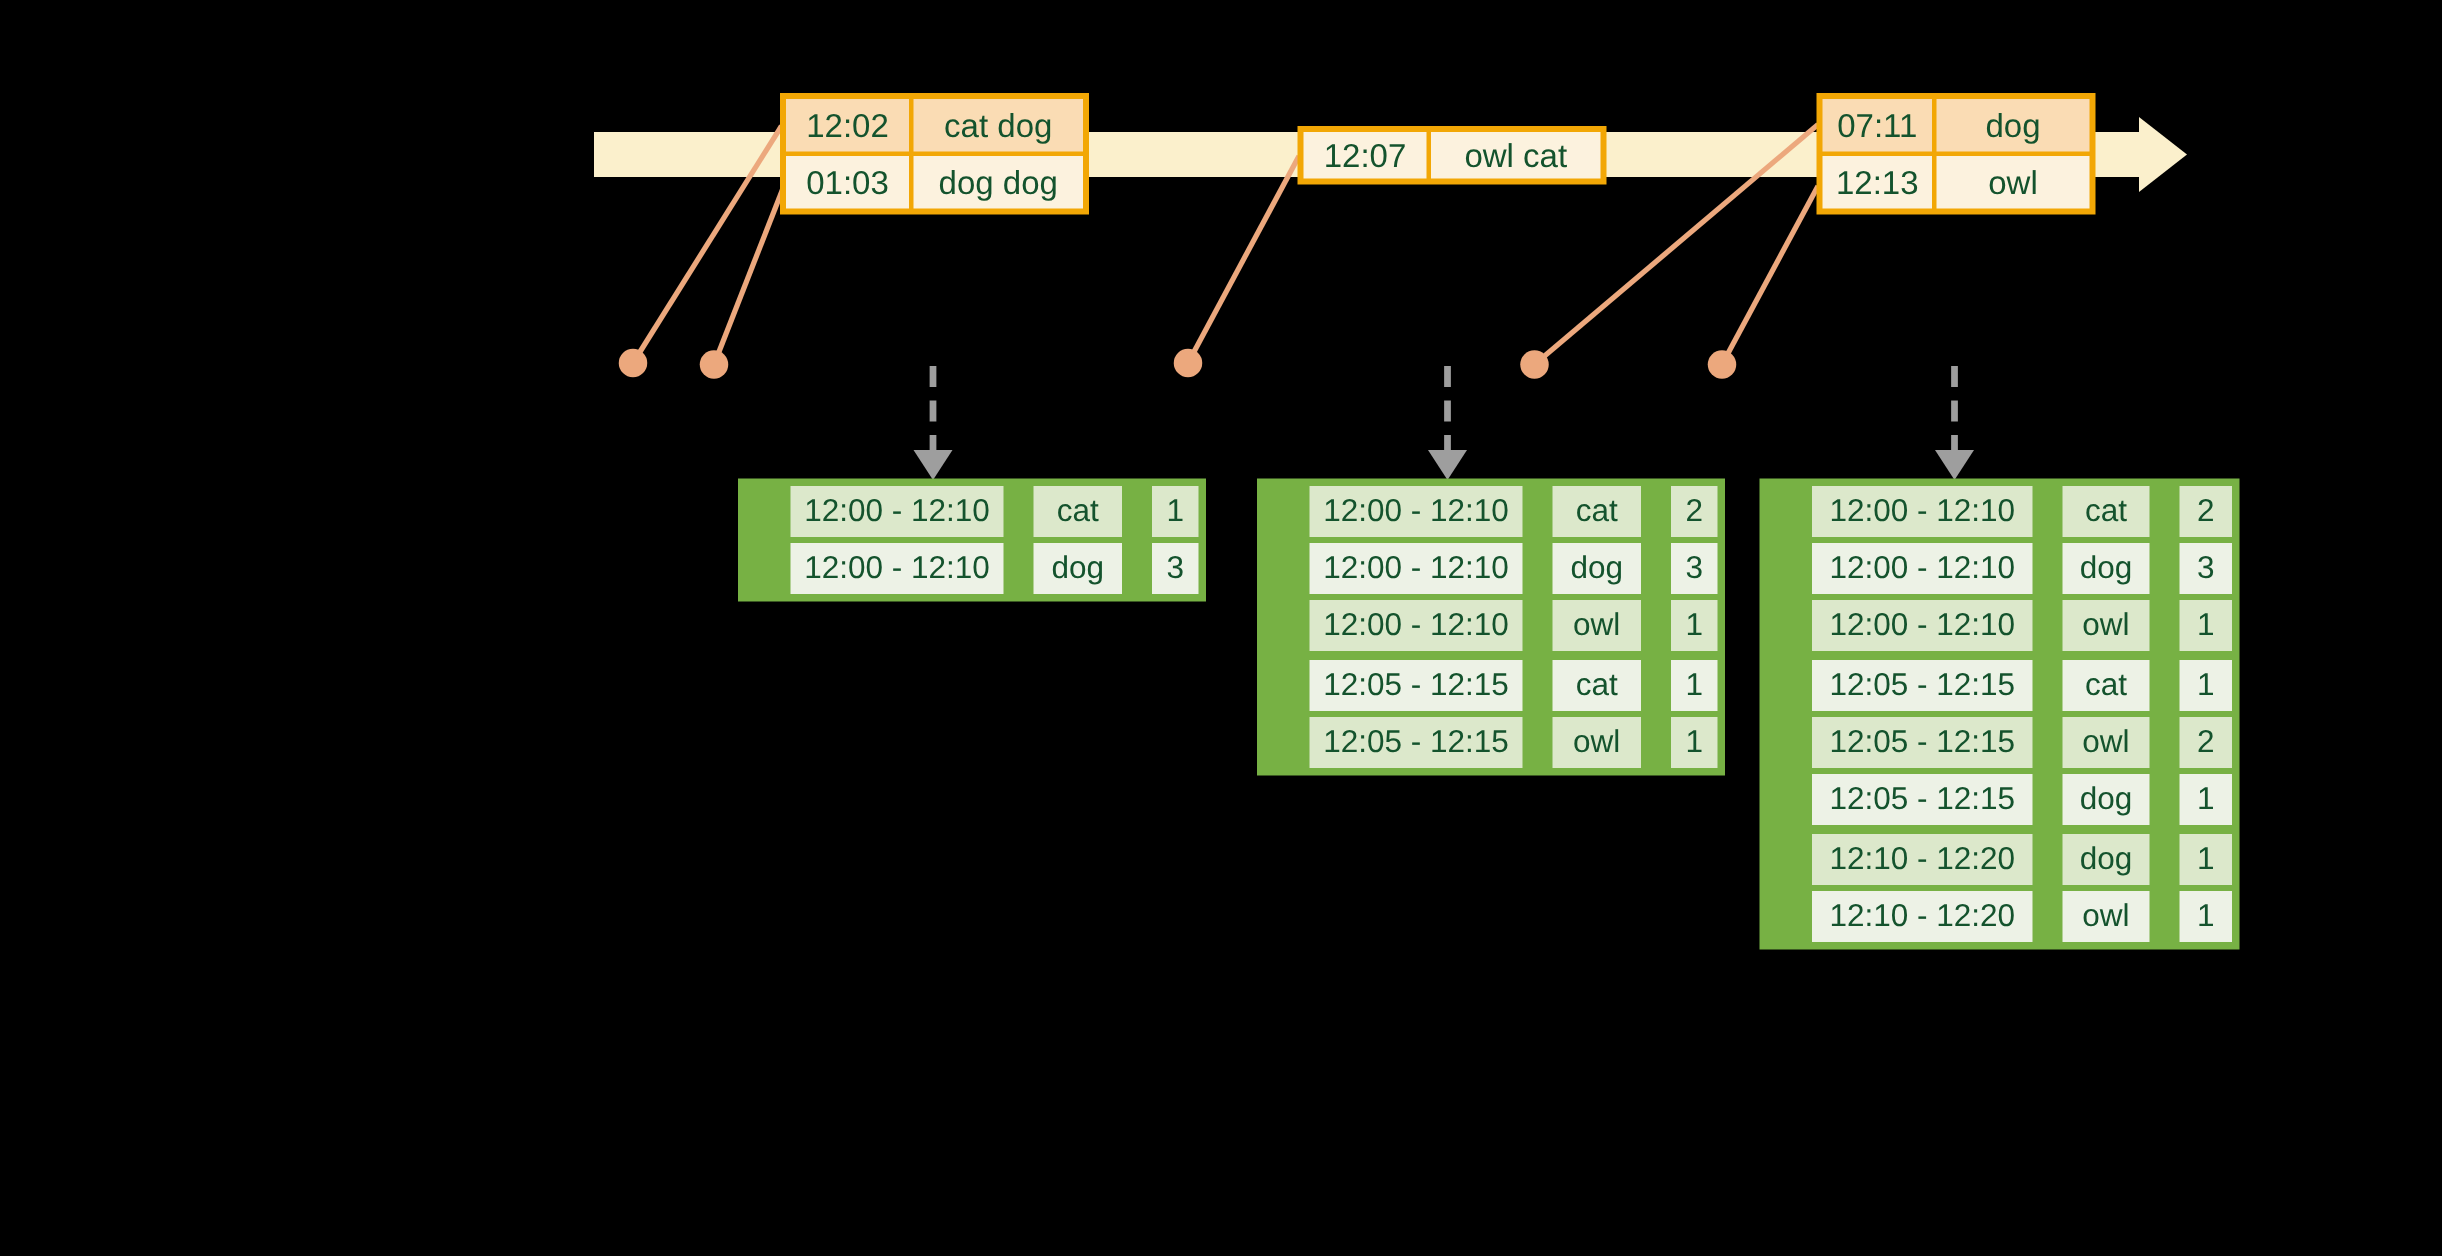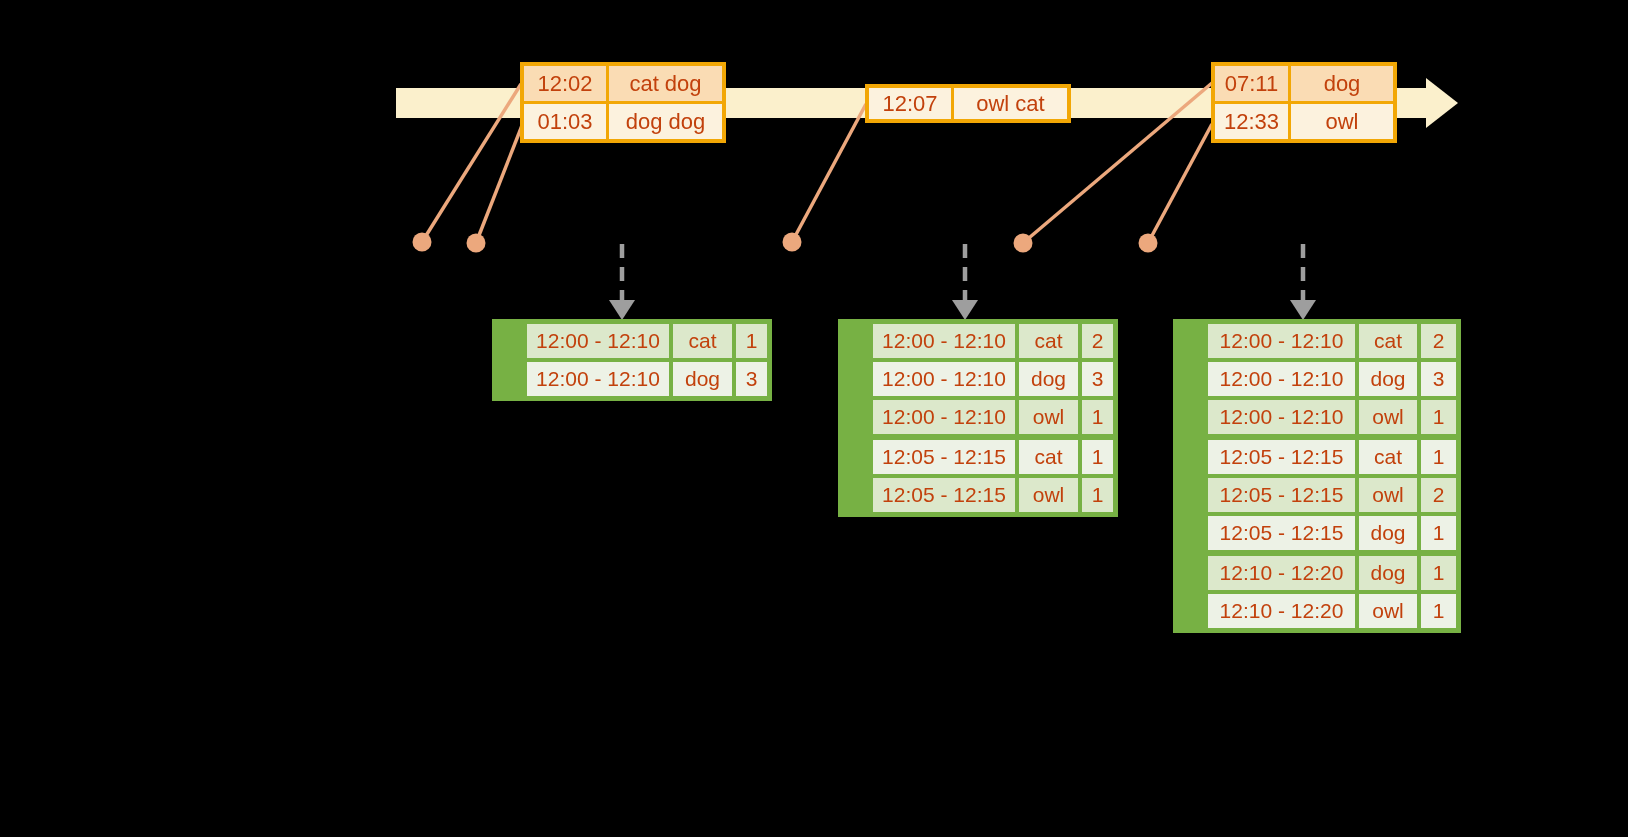--- a/index.html
+++ b/index.html
@@ -3,21 +3,21 @@
 <meta charset="utf-8">
 <style>
   html, body { margin: 0; padding: 0; background: #000; }
   .canvas {
     position: relative;
     width: 1628px;
     height: 837px;
     background: #000;
     overflow: hidden;
     font-family: "Liberation Sans", sans-serif;
-    color: #c2410c;
+    color: #14532d;
   }
   .layer { position: absolute; left: 0; top: 0; }
 
   
   .etable {
     position: absolute;
     display: grid;
     background: #f2a705;
     padding: 4px;
     grid-gap: 3px;
@@ -41,21 +41,21 @@
   .gtable {
     position: absolute;
     background: #77b144;
     padding: 5px;
     box-sizing: border-box;
   }
   .gr {
     display: grid;
     grid-template-columns: 142px 59px 31px;
     grid-gap: 4px;
-    gap: 4px;
+    gap: 20px;
     height: 34px;
     margin-top: 4px;
     padding-left: 30px;
   }
   .gr:first-child { margin-top: 0; }
   .gr.ggap { margin-top: 6px; }
   .gc {
     display: flex;
     align-items: center;
     justify-content: center;
@@ -113,21 +113,21 @@
   </div>
 
   <div class="etable" id="etable-2">
     <div class="ec cream">12:07</div>
     <div class="ec cream">owl cat</div>
   </div>
 
   <div class="etable" id="etable-3">
     <div class="ec peach">07:11</div>
     <div class="ec peach">dog</div>
-    <div class="ec cream">12:33</div>
+    <div class="ec cream">12:13</div>
     <div class="ec cream">owl</div>
   </div>
 
   <div class="gtable" id="gtable-1">
     <div class="gr d">
       <span class="gc">12:00 - 12:10</span>
       <span class="gc">cat</span>
       <span class="gc">1</span>
     </div>
     <div class="gr l">

